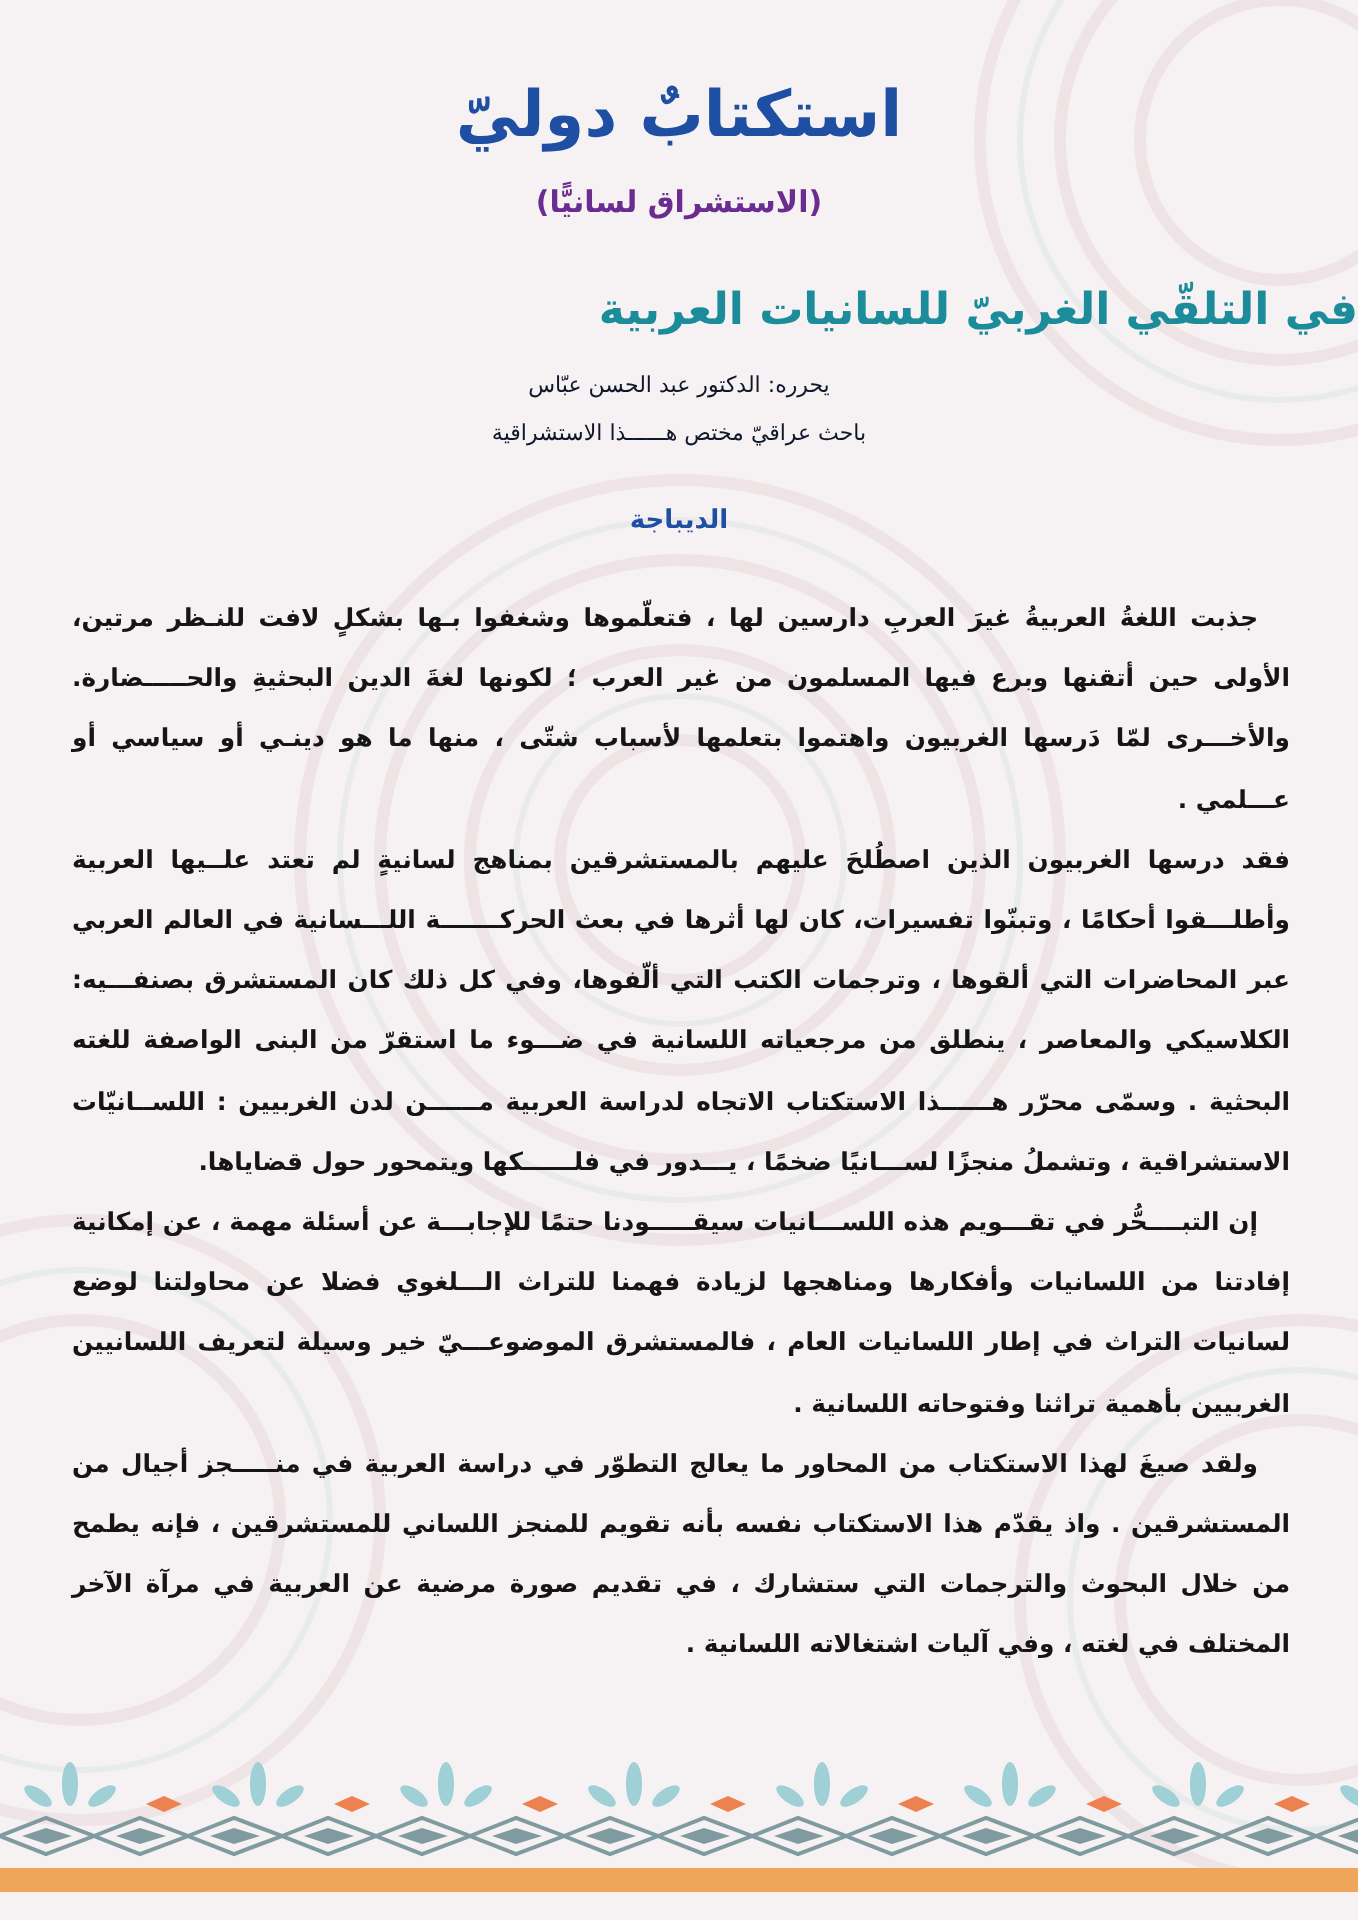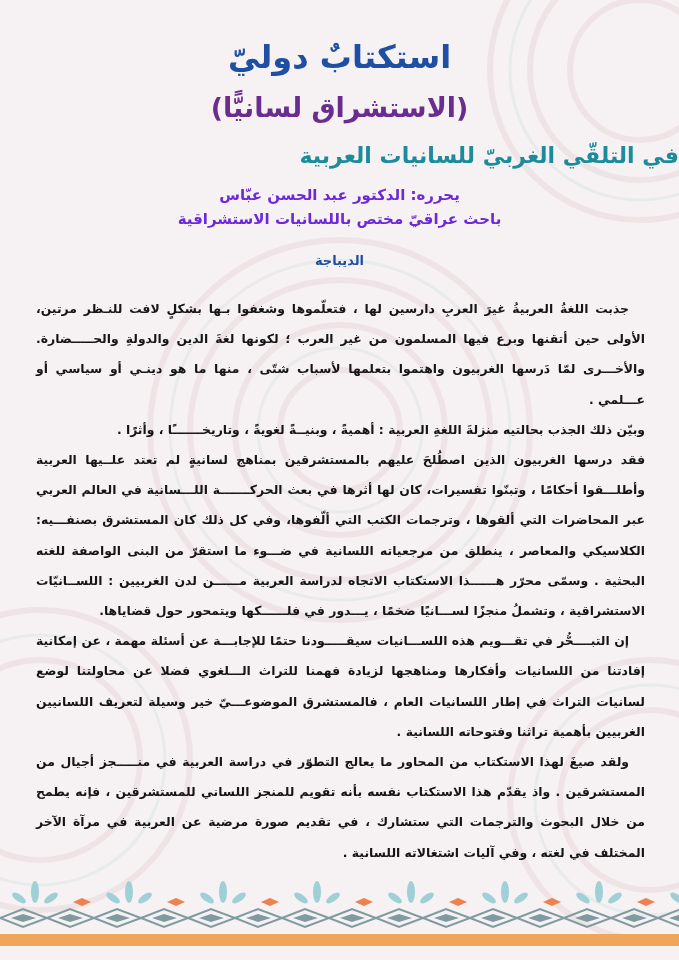--- a/index.html
+++ b/index.html
@@ -9,29 +9,29 @@
     font-family: "DejaVu Sans", sans-serif;
   }
   .bg-pattern { position: absolute; inset: 0; z-index: 0; pointer-events: none; }
   .page { position: relative; z-index: 1; direction: rtl; }
   .title-main {
     position: absolute; top: 38px; left: 0; right: 0; text-align: center;
     font-size: 32px; font-weight: bold; color: #1e4fa3;
   }
   .title-sub {
     position: absolute; top: 92px; left: 0; right: 0; text-align: center;
-    font-size: 27px; font-weight: bold; color: #6a2c8f;
+    font-size: 15px; font-weight: bold; color: #6a2c8f;
   }
   .title-topic {
     position: absolute; top: 143px; left: 0; right: 0; text-align: right;
     font-size: 22px; font-weight: bold; color: #1c8c9b;
   }
   .editor-line {
     position: absolute; left: 0; right: 0; text-align: center;
-    font-size: 15px; font-weight: bold; color: #6d28d9;
+    font-size: 11px; font-weight: normal; color: #0f172a;
   }
   .editor-1 { top: 186px; }
   .editor-2 { top: 210px; }
   .section-head {
     position: absolute; top: 253px; left: 0; right: 0; text-align: center;
     font-size: 13px; font-weight: bold; color: #1e4fa3;
   }
   .body-text {
     position: absolute; top: 294px; left: 36px; right: 34px;
     font-size: 12.4px; font-weight: bold; color: #151515;
@@ -65,26 +65,25 @@
     <circle cx="40" cy="760" r="125"></circle>
     <circle cx="650" cy="800" r="115"></circle>
   </g>
 </svg>
 
 <div class="page">
   <div class="title-main">استكتابٌ دوليّ</div>
   <div class="title-sub">(الاستشراق لسانيًّا)</div>
   <div class="title-topic">في التلقّي الغربيّ للسانيات العربية</div>
   <div class="editor-line editor-1">يحرره: الدكتور عبد الحسن عبّاس</div>
-  <div class="editor-line editor-2">باحث عراقيّ مختص باللسانيات الاستشراقية</div>
+  <div class="editor-line editor-2">باحث عراقيّ مختص هــــــذا الاستشراقية</div>
   <div class="section-head">الديباجة</div>
 
   <div class="body-text">
-    <p class="indent">جذبت اللغةُ العربيةُ غيرَ العربِ دارسين لها ، فتعلّموها وشغفوا بـها بشكلٍ لافت للنـظر مرتين، الأولى حين أتقنها وبرع فيها المسلمون من غير العرب ؛ لكونها لغةَ الدين والدولةِ والحـــــضارة. والأخـــرى لمّا دَرسها الغربيون واهتموا بتعلمها لأسباب شتّى ، منها ما هو دينـي أو سياسي أو عـــلمي .</p>
-    <p>وبيّن ذلك الجذب بحالتيه منزلةَ اللغةِ العربية : أهميةً ، وبنيــةً لغويةً ، وتاريخـــــــًا ، وأثرًا .</p>
+    <p class="indent">جذبت اللغةُ العربيةُ غيرَ العربِ دارسين لها ، فتعلّموها وشغفوا بـها بشكلٍ لافت للنـظر مرتين، الأولى حين أتقنها وبرع فيها المسلمون من غير العرب ؛ لكونها لغةَ الدين البحثيةِ والحـــــضارة. والأخـــرى لمّا دَرسها الغربيون واهتموا بتعلمها لأسباب شتّى ، منها ما هو دينـي أو سياسي أو عـــلمي .</p>
     <p>فقد درسها الغربيون الذين اصطُلحَ عليهم بالمستشرقين بمناهج لسانيةٍ لم تعتد علــيها العربية وأطلـــقوا أحكامًا ، وتبنّوا تفسيرات، كان لها أثرها في بعث الحركـــــــة اللـــسانية في العالم العربي عبر المحاضرات التي ألقوها ، وترجمات الكتب التي ألّفوها، وفي كل ذلك كان المستشرق بصنفـــيه: الكلاسيكي والمعاصر ، ينطلق من مرجعياته اللسانية في ضـــوء ما استقرّ من البنى الواصفة للغته البحثية . وسمّى محرّر هــــــذا الاستكتاب الاتجاه لدراسة العربية مــــــن لدن الغربيين : اللســانيّات الاستشراقية ، وتشملُ منجزًا لســـانيًا ضخمًا ، يـــدور في فلــــــكها ويتمحور حول قضاياها.</p>
     <p class="indent">إن التبــــحُّر في تقـــويم هذه اللســـانيات سيقـــــودنا حتمًا للإجابـــة عن أسئلة مهمة ، عن إمكانية إفادتنا من اللسانيات وأفكارها ومناهجها لزيادة فهمنا للتراث الـــلغوي فضلا عن محاولتنا لوضع لسانيات التراث في إطار اللسانيات العام ، فالمستشرق الموضوعـــيّ خير وسيلة لتعريف اللسانيين الغربيين بأهمية تراثنا وفتوحاته اللسانية .</p>
     <p class="indent">ولقد صيغَ لهذا الاستكتاب من المحاور ما يعالج التطوّر في دراسة العربية في منـــــجز أجيال من المستشرقين . واذ يقدّم هذا الاستكتاب نفسه بأنه تقويم للمنجز اللساني للمستشرقين ، فإنه يطمح من خلال البحوث والترجمات التي ستشارك ، في تقديم صورة مرضية عن العربية في مرآة الآخر المختلف في لغته ، وفي آليات اشتغالاته اللسانية .</p>
   </div>
 </div>
 
 <svg class="footer-border" width="679" height="84" viewBox="0 0 679 84">
   <g id="leaves">
       <g fill="#9fd0d6">
         <ellipse cx="35" cy="16" rx="4" ry="11" transform="rotate(0 35 22)"></ellipse>

